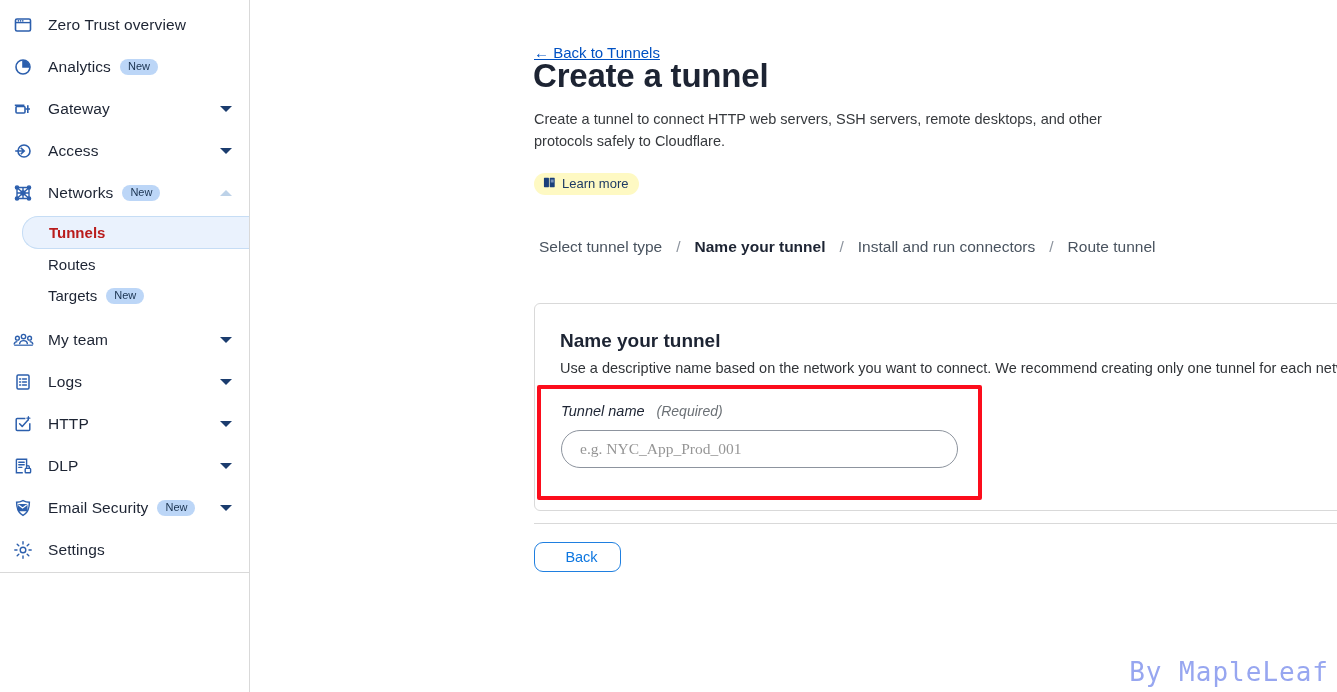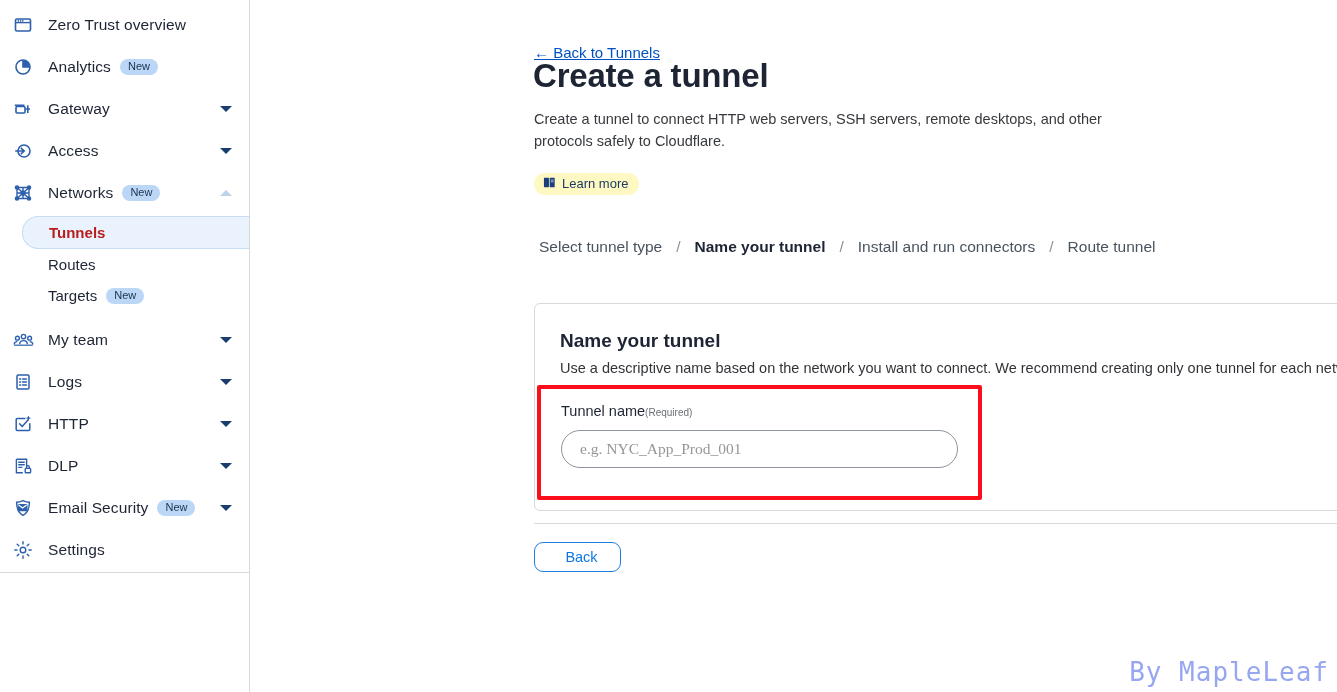--- a/index.html
+++ b/index.html
@@ -164,24 +164,24 @@
     font-size: 19px; font-weight: bold; color: #1d2433;
   }
   .card-sub {
     position: absolute; left: 25px; top: 56px;
     font-size: 14.5px; color: #313438;
     white-space: nowrap;
   }
   .field-label {
     position: absolute; left: 26px; top: 99px;
     font-size: 14.5px; color: #1d2433;
-    display: flex; align-items: baseline;
+    display: flex; align-items: baseline; font-style: italic;
   }
   .field-label .req {
-    margin-left: 0; font-size: 10px; color: #6b7075;
+    margin-left: 12px; font-size: 14px; color: #6b7075;
   }
   .text-input {
     position: absolute; left: 26px; top: 126px;
     width: 397px; height: 38px;
     border: 1px solid #8d949e;
     border-radius: 19px;
     padding: 0 18px;
     font-family: Liberation Serif, serif;
     font-size: 15.5px;
     color: #1d2433;

